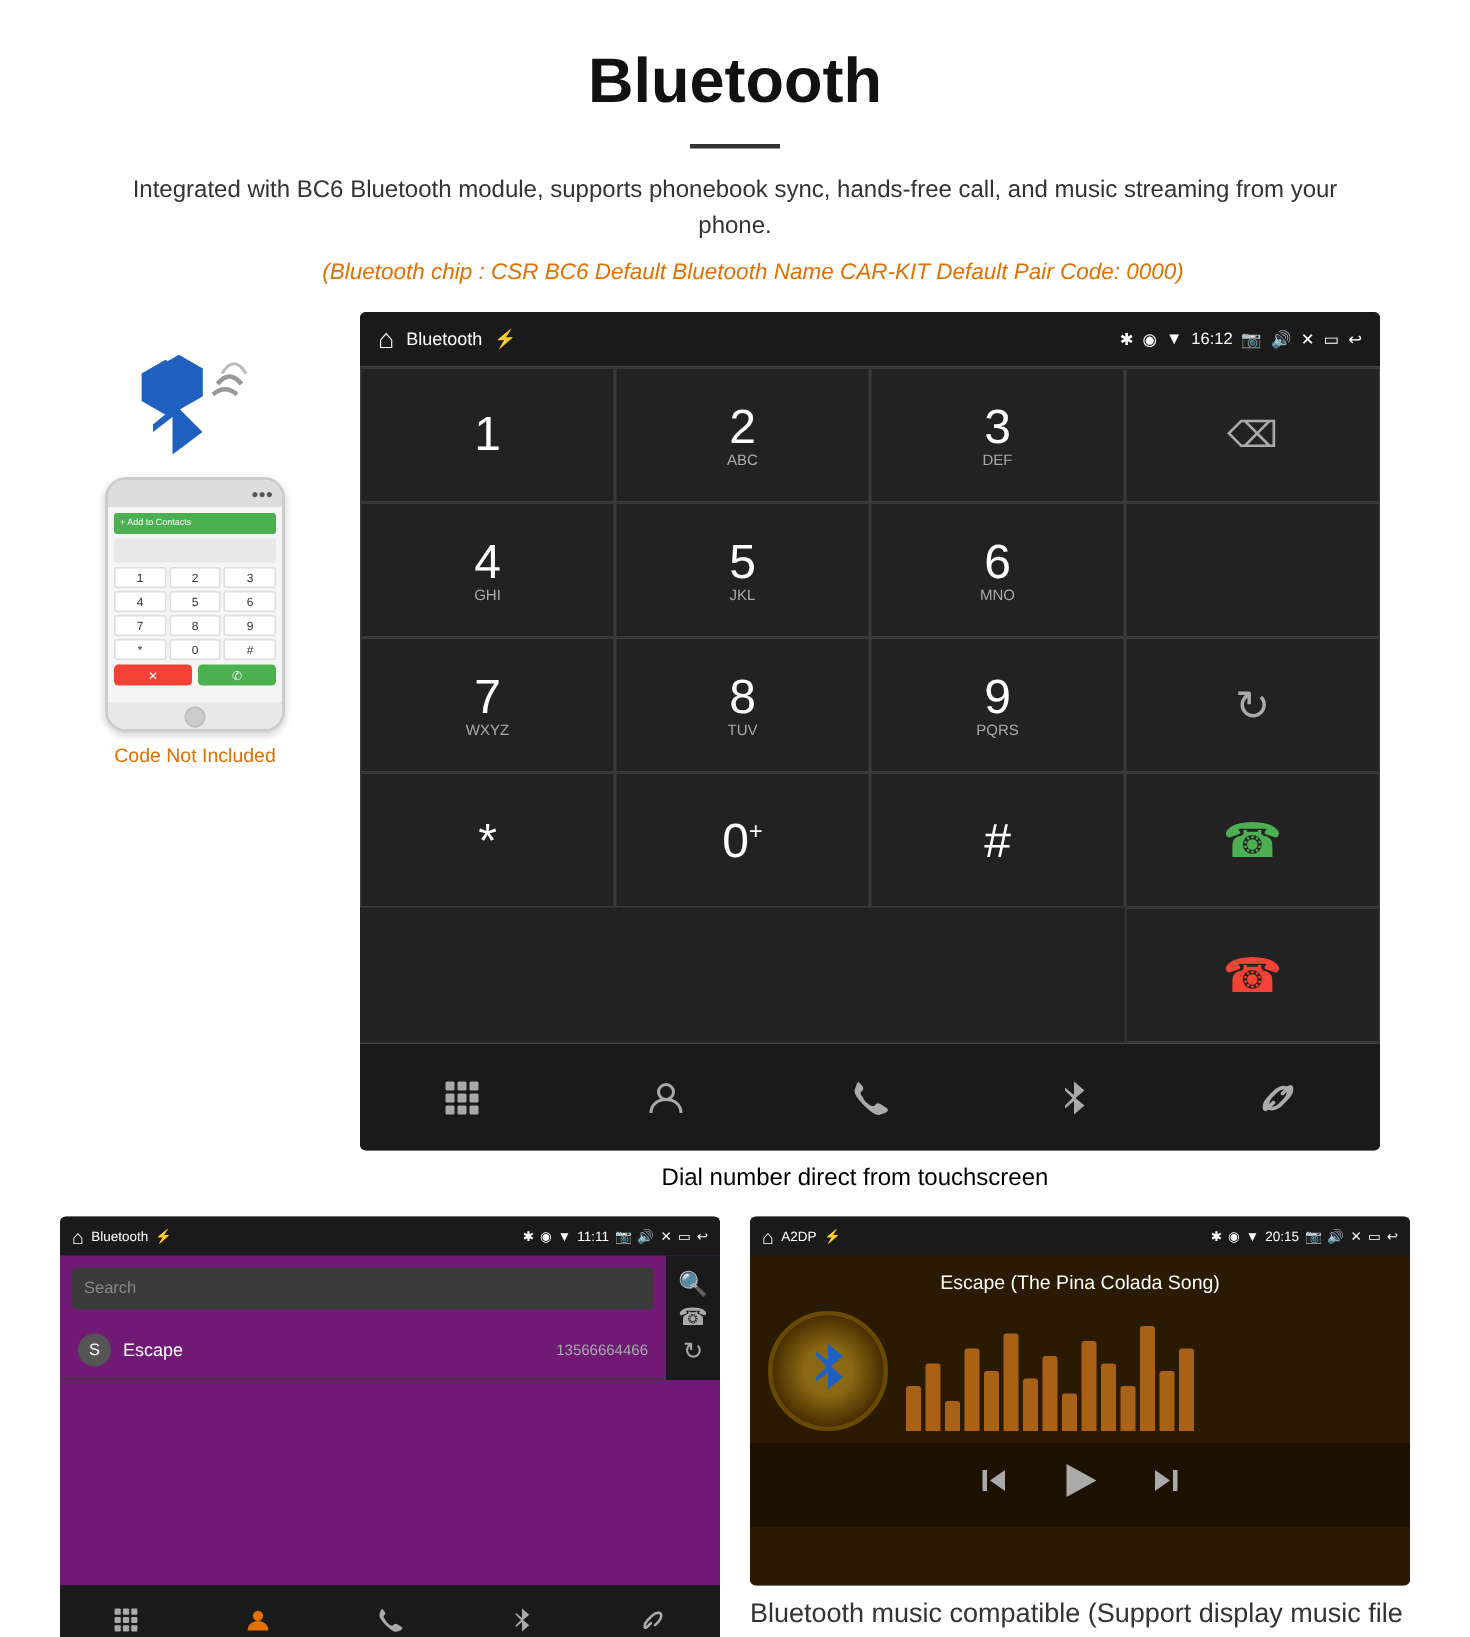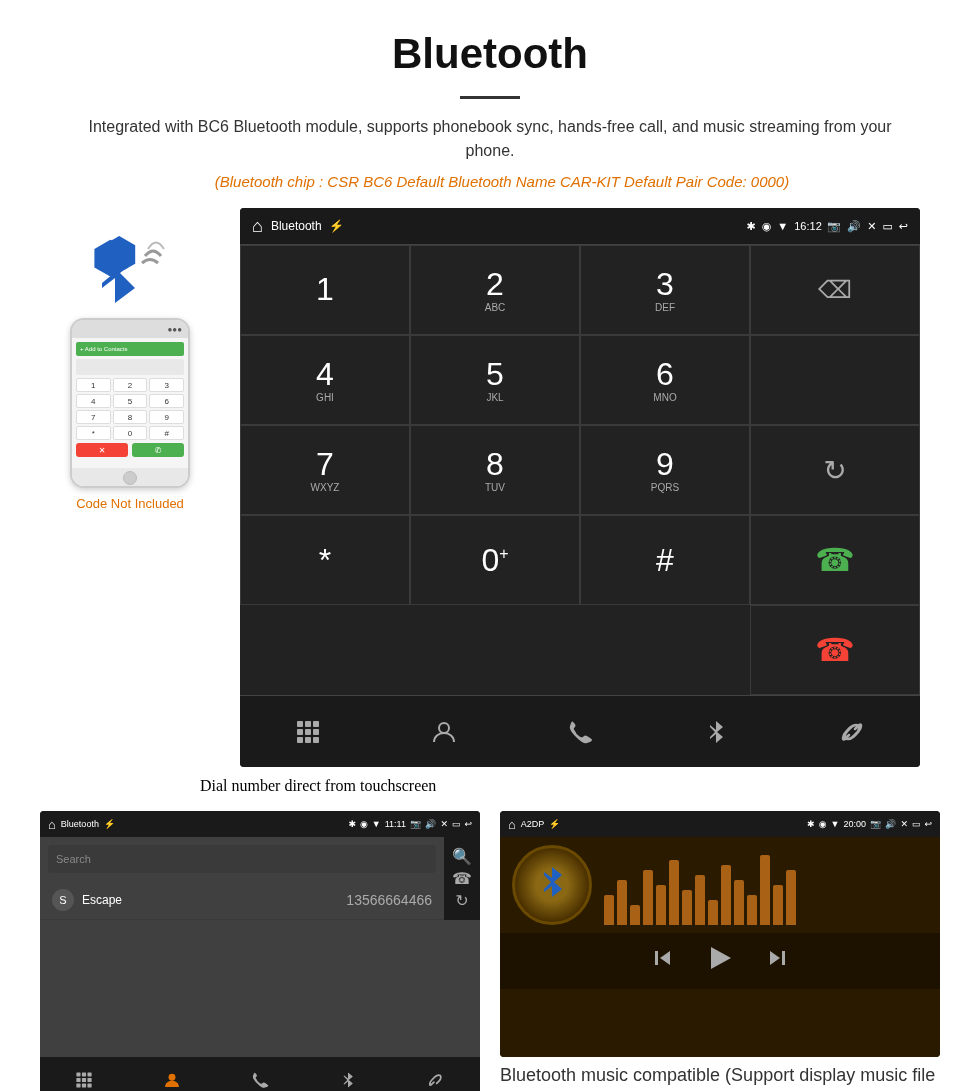--- a/index.html
+++ b/index.html
@@ -241,21 +241,21 @@
       display: flex;
       align-items: center;
       padding: 0 8px;
       color: #fff;
       font-size: 9px;
       justify-content: space-between;
     }
     .small-home-icon { font-size: 13px; }
     .small-screen-content {
       min-height: 220px;
-      background: #404040;
+      background: #701a75;
     }
 
     
     .pb-search-bar {
       background: #3a3a3a;
       margin: 8px;
       border-radius: 4px;
       height: 28px;
       display: flex;
       align-items: center;
@@ -276,21 +276,21 @@
       border-radius: 50%;
       display: flex;
       align-items: center;
       justify-content: center;
       font-size: 11px;
       color: #fff;
       margin-right: 8px;
       flex-shrink: 0;
     }
     .pb-name { color: #fff; font-size: 12px; flex: 1; }
-    .pb-number { color: #aaa; font-size: 14px; }
+    .pb-number { color: #aaa; font-size: 10px; }
     .pb-layout {
       display: flex;
     }
     .pb-main { flex: 1; }
     .pb-sidebar {
       background: #1a1a1a;
       width: 36px;
       display: flex;
       flex-direction: column;
       align-items: center;
@@ -564,21 +564,21 @@
           <svg width="26" height="26" viewBox="0 0 26 26" fill="none" stroke="#aaa" stroke-width="2.5" stroke-linecap="round">
               <path d="M10,16 L7,19 Q4,22 4,19 Q4,16 7,13 L11,9 Q14,6 17,6 Q20,6 20,9 Q20,12 17,15 L14,18"></path>
               <path d="M16,10 L19,7 Q22,4 22,7 Q22,10 19,13 L15,17 Q12,20 9,20 Q6,20 6,17 Q6,14 9,11 L12,8"></path>
             </svg>
         </div>
       </div>
     </div>
   </div>
 </div>
 
-<div style="margin-left:200px; margin-right:40px; margin-bottom:16px;font-family:Liberation Serif, serif;">
+<div style="text-align:center; margin-left:200px; margin-right:40px; margin-bottom:16px;">
   <span>Dial number direct from touchscreen</span>
 </div>
 
 <div class="bottom-screens">
 
   <div class="bottom-screen-block">
     <div class="small-android">
       <div class="small-status-bar">
         <div style="display:flex;align-items:center;gap:5px;">
           <span class="small-home-icon">⌂</span>
@@ -661,29 +661,30 @@
       <div class="small-status-bar">
         <div style="display:flex;align-items:center;gap:5px;">
           <span class="small-home-icon">⌂</span>
           <span>A2DP</span>
           <span>⚡</span>
         </div>
         <div style="display:flex;align-items:center;gap:4px;">
           <span>✱</span>
           <span>◉</span>
           <span>▼</span>
-          <span>20:00</span>
+          <span>20:15</span>
           <span>📷</span>
           <span>🔊</span>
           <span>✕</span>
           <span>▭</span>
           <span>↩</span>
         </div>
       </div>
       <div class="music-screen">
+        <div class="music-header">Escape (The Pina Colada Song)</div>
         <div class="music-content">
           <div class="album-art">
             <span class="album-bt-icon">
               <svg width="36" height="36" viewBox="0 0 36 36" fill="#2060c0">
                 <polygon points="18,3 28,11 20,18 28,25 18,33 18,22 10,28 10,25 17,18 10,11 10,8 18,14 18,3"></polygon>
               </svg>
             </span>
           </div>
           <div class="music-visualizer">
             <div class="viz-bars" id="viz-bars">

